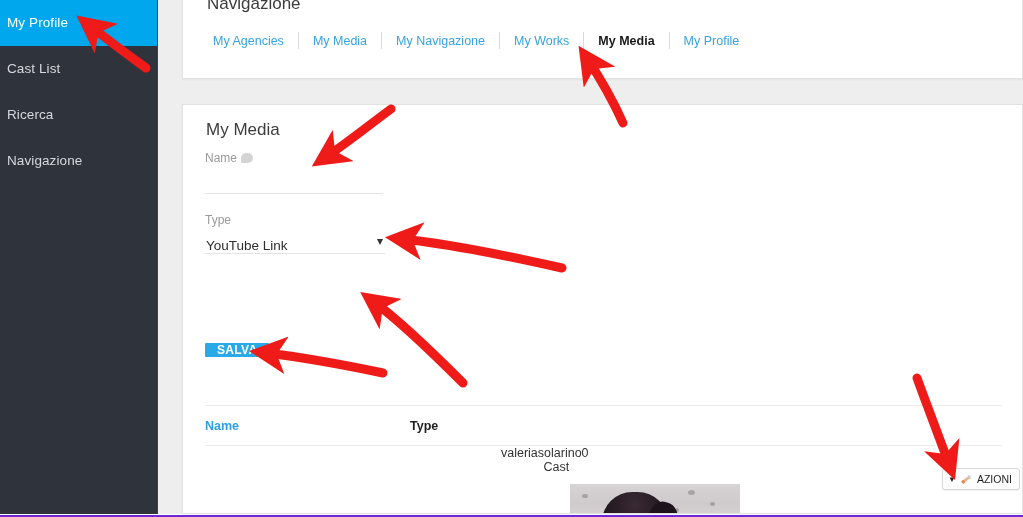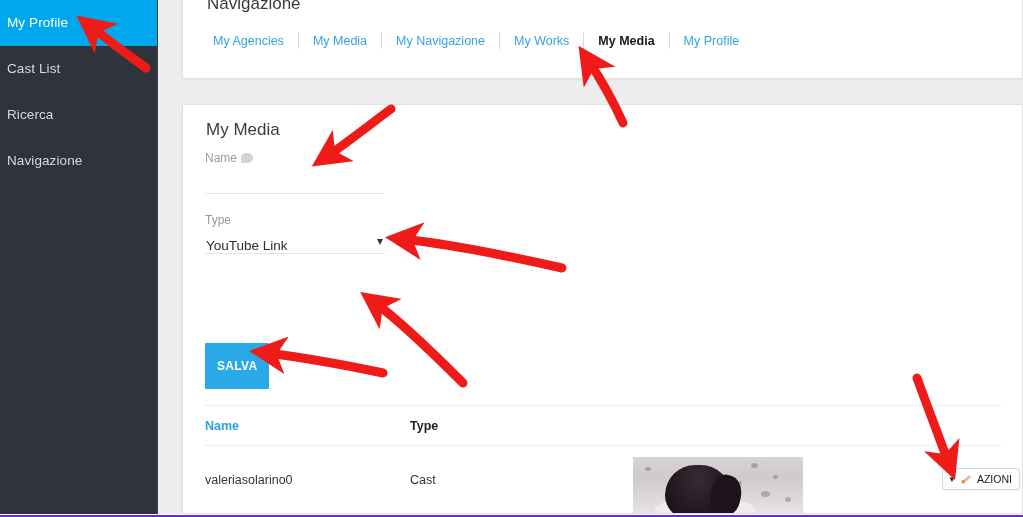--- a/index.html
+++ b/index.html
@@ -169,40 +169,40 @@
 
   #salva-btn {
     position: absolute;
     left: 22px; top: 238px;
     background: #2aa9e8;
     color: #ffffff;
     border: none;
     font-size: 12px;
     font-weight: bold;
     letter-spacing: .3px;
-    padding: 16px 12px;
+    padding: 0 12px;
     cursor: pointer;
     font-family: "Liberation Sans", sans-serif;
     border-radius: 1px;
   }
 
   
   #media-table {
     position: absolute;
     left: 22px; top: 300px;
     width: 797px;
     border-top: 1px solid #ececec;
   }
   .thead-row, .tbody-row {
     display: flex;
     align-items: center;
     border-bottom: 1px solid #ececec;
   }
   .thead-row { height: 40px; }
-  .tbody-row { height: 68px; border-bottom: none; }
+  .tbody-row { height: 68px; border-bottom: none; flex-direction: column; }
   .col-name  { width: 205px; font-size: 12.5px; }
   .col-type  { width: 120px; font-size: 12.5px; }
   .col-thumb { flex: 1; }
   .th-name { color: #29a3e3; font-weight: bold; cursor: pointer; }
   .th-type { color: #1f1f1f; font-weight: bold; }
   .td-name, .td-type { color: #333; }
 
   #thumb {
     width: 170px; height: 56px;
     margin-left: 103px;

